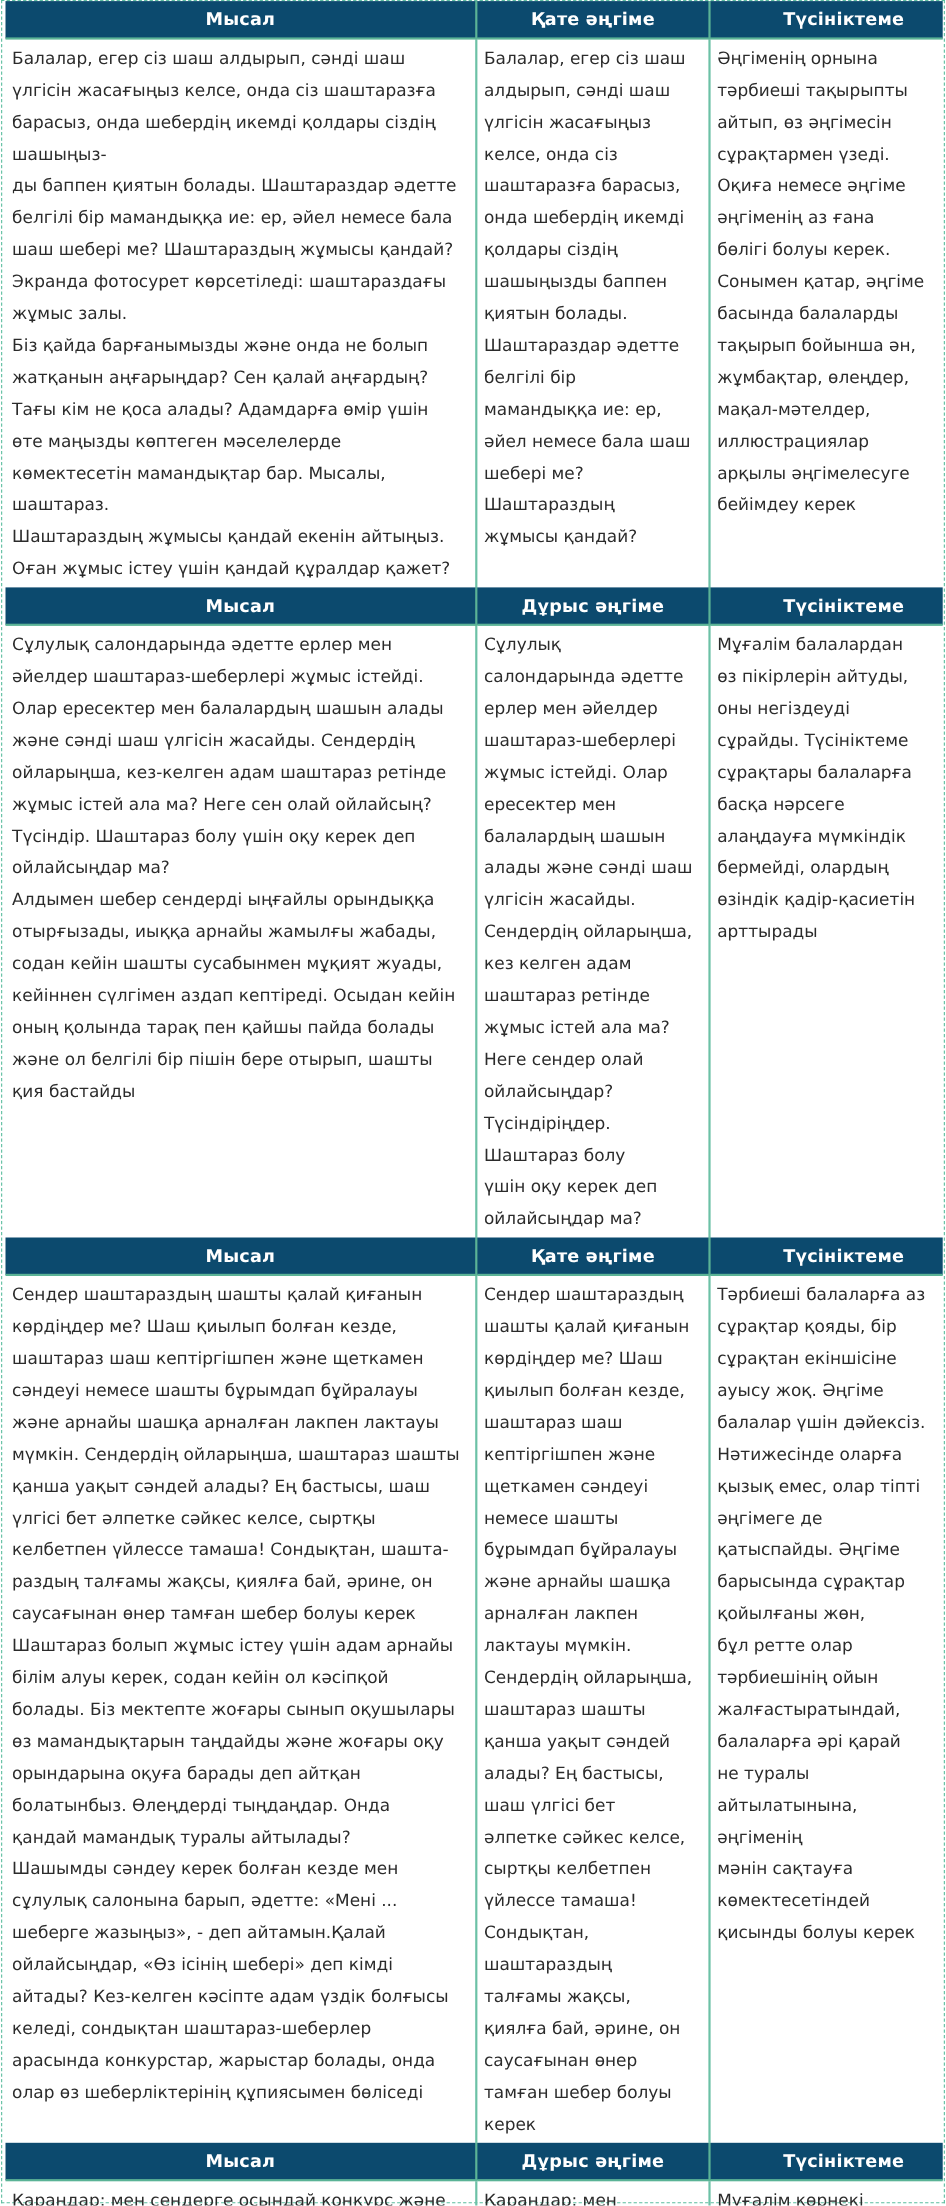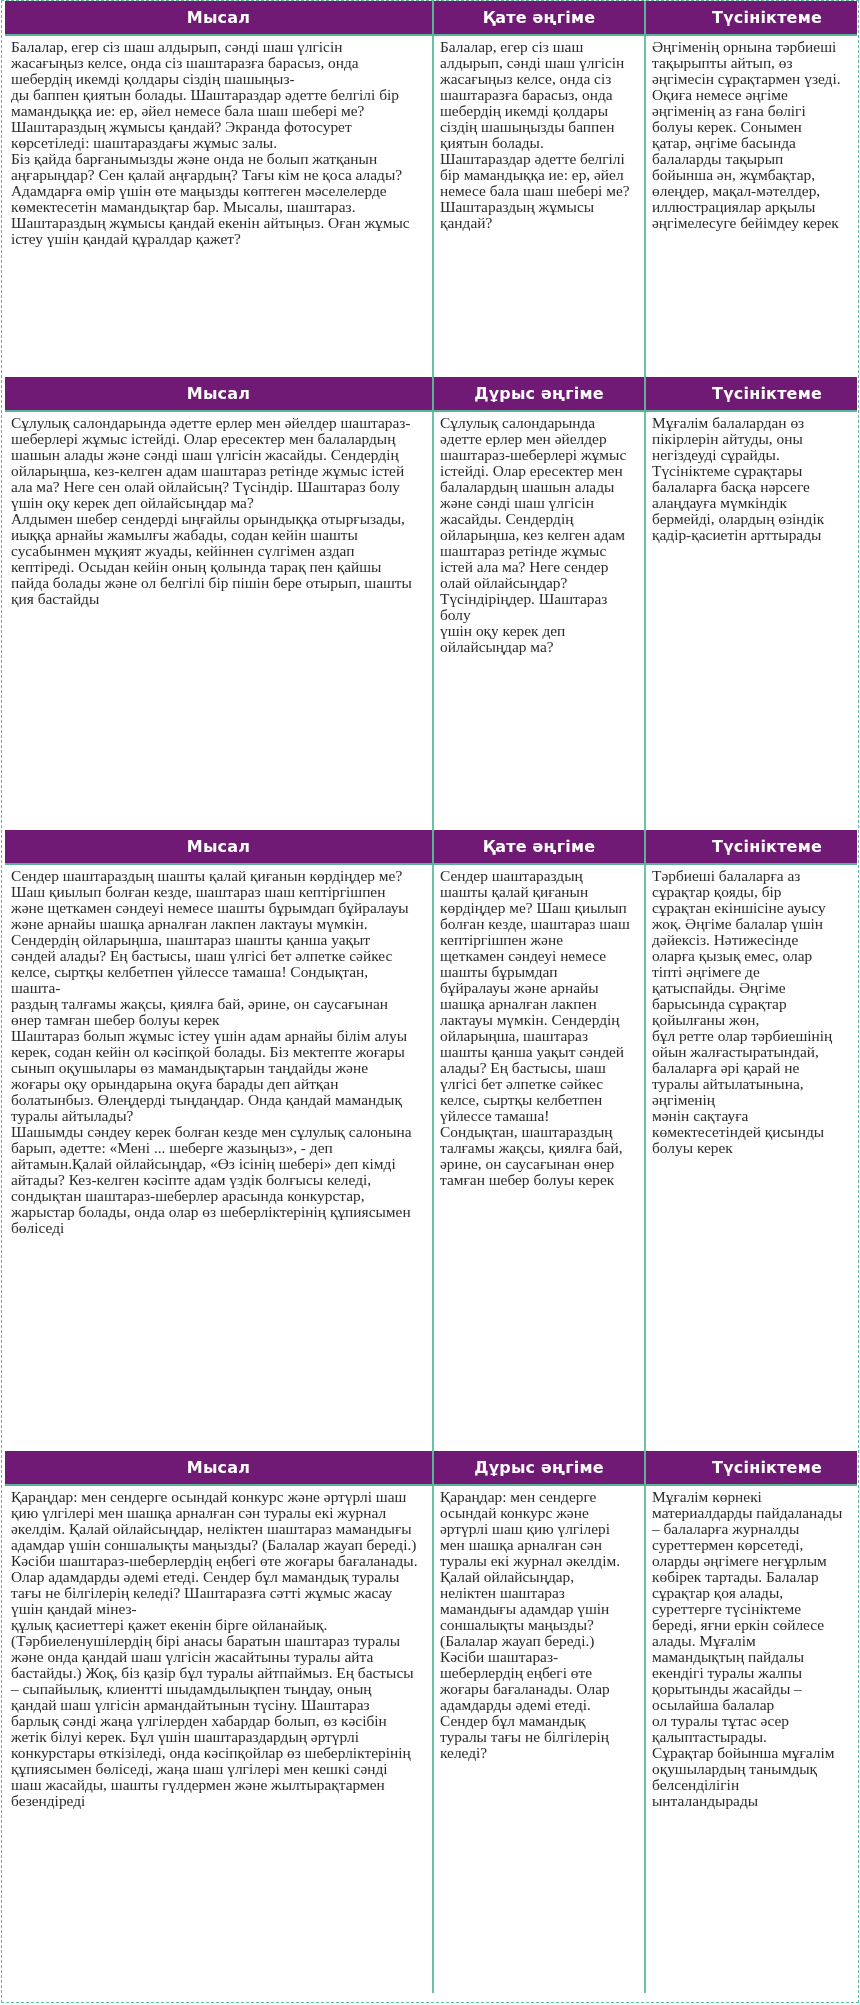--- a/index.html
+++ b/index.html
@@ -21,41 +21,40 @@
     table.lesson {
       border-collapse: collapse;
       table-layout: fixed;
       width: 852px;
       margin-left: 3px;
     }
     col.c1 { width: 428px; }
     col.c2 { width: 212px; }
     col.c3 { width: 212px; }
     th.hdr {
-      background: #701a75;
+      background: #0c4a6e;
       color: #ffffff;
       font-weight: bold;
       font-size: 16px;
       height: 33px;
       padding: 0;
       text-align: center;
       border-right: 2px solid #5bb396;
       border-bottom: 2px solid #5bb396;
       letter-spacing: 0.2px;
     }
     th.hdr:last-child { border-right: none; padding-left: 31px; }
     td.cell {
       vertical-align: top;
       font-size: 15.4px;
-      line-height: 16px;
+      line-height: 29px;
       padding: 3px 14px 2px 6px;
       border-right: 2px solid #6cc1a6;
       white-space: pre-line;
       word-wrap: break-word;
-      font-family: Liberation Serif, serif;
     }
     td.cell:last-child { border-right: none; }
     tr.sec1 td.cell { height: 336px; }
     tr.sec2 td.cell { height: 413px; margin-top: 36px; }
     tr.sec3 td.cell { height: 581px; }
     tr.sec4 td.cell { height: 502px; }
     td.cell.narrow { font-size: 15.4px; }
   </style>
 </head>
 <body>

